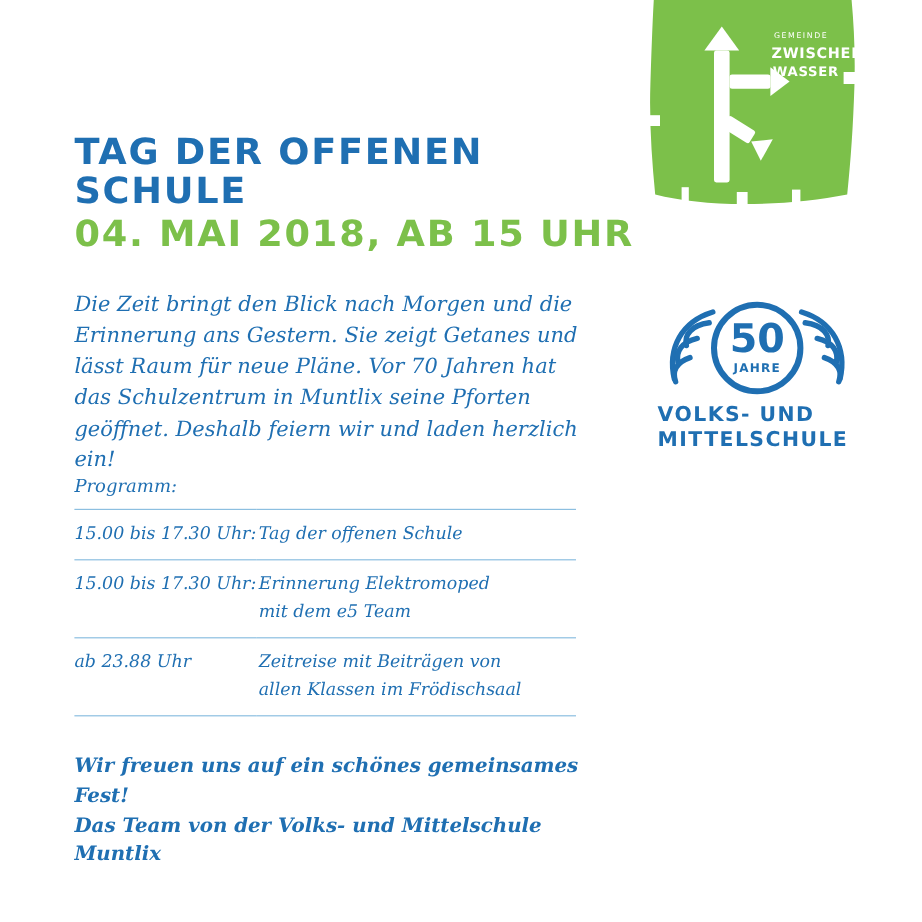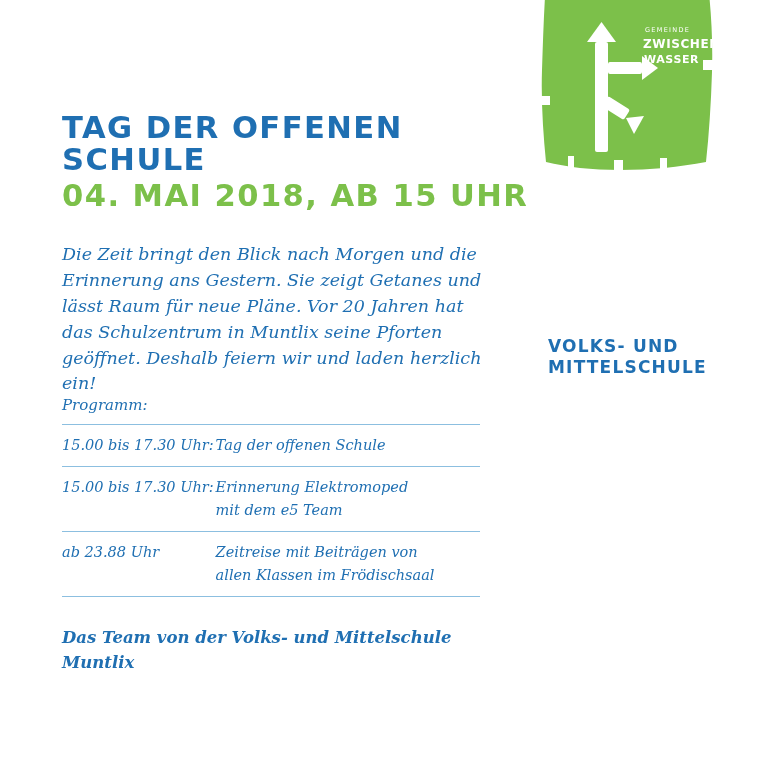--- a/index.html
+++ b/index.html
@@ -157,21 +157,21 @@
 </head>
 <body>
 
 <div class="page">
 
   <div class="headline">
     <div class="line1">Tag der offenen Schule</div>
     <div class="line2">04. Mai 2018, ab 15 Uhr</div>
   </div>
 
-  <div class="body-text">Die Zeit bringt den Blick nach Morgen und die Erinnerung ans Gestern. Sie zeigt Getanes und lässt Raum für neue Pläne. Vor 20 Jahren hat das Schulzentrum in Muntlix seine Pforten geöffnet. Deshalb feiern wir und laden herzlich ein!</div>
+  <div class="body-text">Die Zeit bringt den Blick nach Morgen und die Erinnerung ans Gestern. Sie zeigt Getanes und lässt Raum für neue Pläne. Vor 70 Jahren hat das Schulzentrum in Muntlix seine Pforten geöffnet. Deshalb feiern wir und laden herzlich ein!</div>
 
   <div class="programm-label">Programm:</div>
 
   <table class="schedule">
     <tbody>
       <tr>
         <td class="time">15.00 bis 17.30 Uhr:</td>
         <td class="desc">
           <div>Tag der offenen Schule</div>
         </td>
@@ -187,20 +187,21 @@
         <td class="time">ab 23.88 Uhr</td>
         <td class="desc">
           <div>Zeitreise mit Beiträgen von</div>
           <div>allen Klassen im Frödischsaal</div>
         </td>
       </tr>
     </tbody>
   </table>
 
   <div class="closing">
+    <div>Wir freuen uns auf ein schönes gemeinsames Fest!</div>
     <div>Das Team von der Volks- und Mittelschule Muntlix</div>
   </div>
 
   <div class="gemeinde-logo">
     <svg width="175" height="185" viewBox="0 0 175 185" xmlns="http://www.w3.org/2000/svg" aria-hidden="true">
       <path d="M6,-18 L168,-16 C171,10 173,40 172,72 C171,104 169,134 166,162
                C140,167 110,170 80,170 C52,170 26,167 6,162
                C3,132 1,100 2,70 C3,40 4,8 6,-18 Z" fill="#7cc04a"></path>
 
       <rect x="74" y="160" width="9" height="12" fill="#ffffff"></rect>
@@ -217,19 +218,38 @@
         <rect x="68" y="96" width="26" height="12" rx="2" transform="rotate(32 68 96)"></rect>
         <path d="M86,118 L104,116 L94,134 Z"></path>
       </g>
 
       <text x="105" y="32" fill="#ffffff" font-family="DejaVu Sans, sans-serif" font-size="6.5" letter-spacing="1.3">GEMEINDE</text>
       <text x="103" y="48" fill="#ffffff" font-family="DejaVu Sans, sans-serif" font-size="12" font-weight="bold" letter-spacing="0.6">ZWISCHEN.</text>
       <text x="104" y="63" fill="#ffffff" font-family="DejaVu Sans, sans-serif" font-size="11" font-weight="bold" letter-spacing="0.6">WASSER</text>
     </svg>
   </div>
 
+  <div class="jubilee">
+    <svg width="190" height="120" viewBox="0 0 190 120" xmlns="http://www.w3.org/2000/svg" aria-hidden="true">
+      <g stroke="#1f6fb2" stroke-width="4.5" fill="none" stroke-linecap="round">
+
+        <path d="M58,22 C32,30 20,52 26,78"></path>
+        <path d="M55,31 C40,33 34,41 36,50"></path>
+        <path d="M45,44 C32,47 27,55 29,64"></path>
+        <path d="M39,60 C27,64 24,72 27,80"></path>
+
+        <path d="M132,22 C158,30 170,52 164,78"></path>
+        <path d="M135,31 C150,33 156,41 154,50"></path>
+        <path d="M145,44 C158,47 163,55 161,64"></path>
+        <path d="M151,60 C163,64 166,72 163,80"></path>
+      </g>
+      <circle cx="95" cy="52" r="36" fill="none" stroke="#1f6fb2" stroke-width="5"></circle>
+      <text x="95" y="55" fill="#1f6fb2" text-anchor="middle" font-family="DejaVu Sans, sans-serif" font-size="33" font-weight="bold">50</text>
+      <text x="95" y="72" fill="#1f6fb2" text-anchor="middle" font-family="DejaVu Sans, sans-serif" font-size="10" font-weight="bold" letter-spacing="1">JAHRE</text>
+    </svg>
+  </div>
 
   <div class="jubilee-caption">
     <div>Volks- und</div>
     <div>Mittelschule</div>
   </div>
 
 </div>
 
 </body></html>

